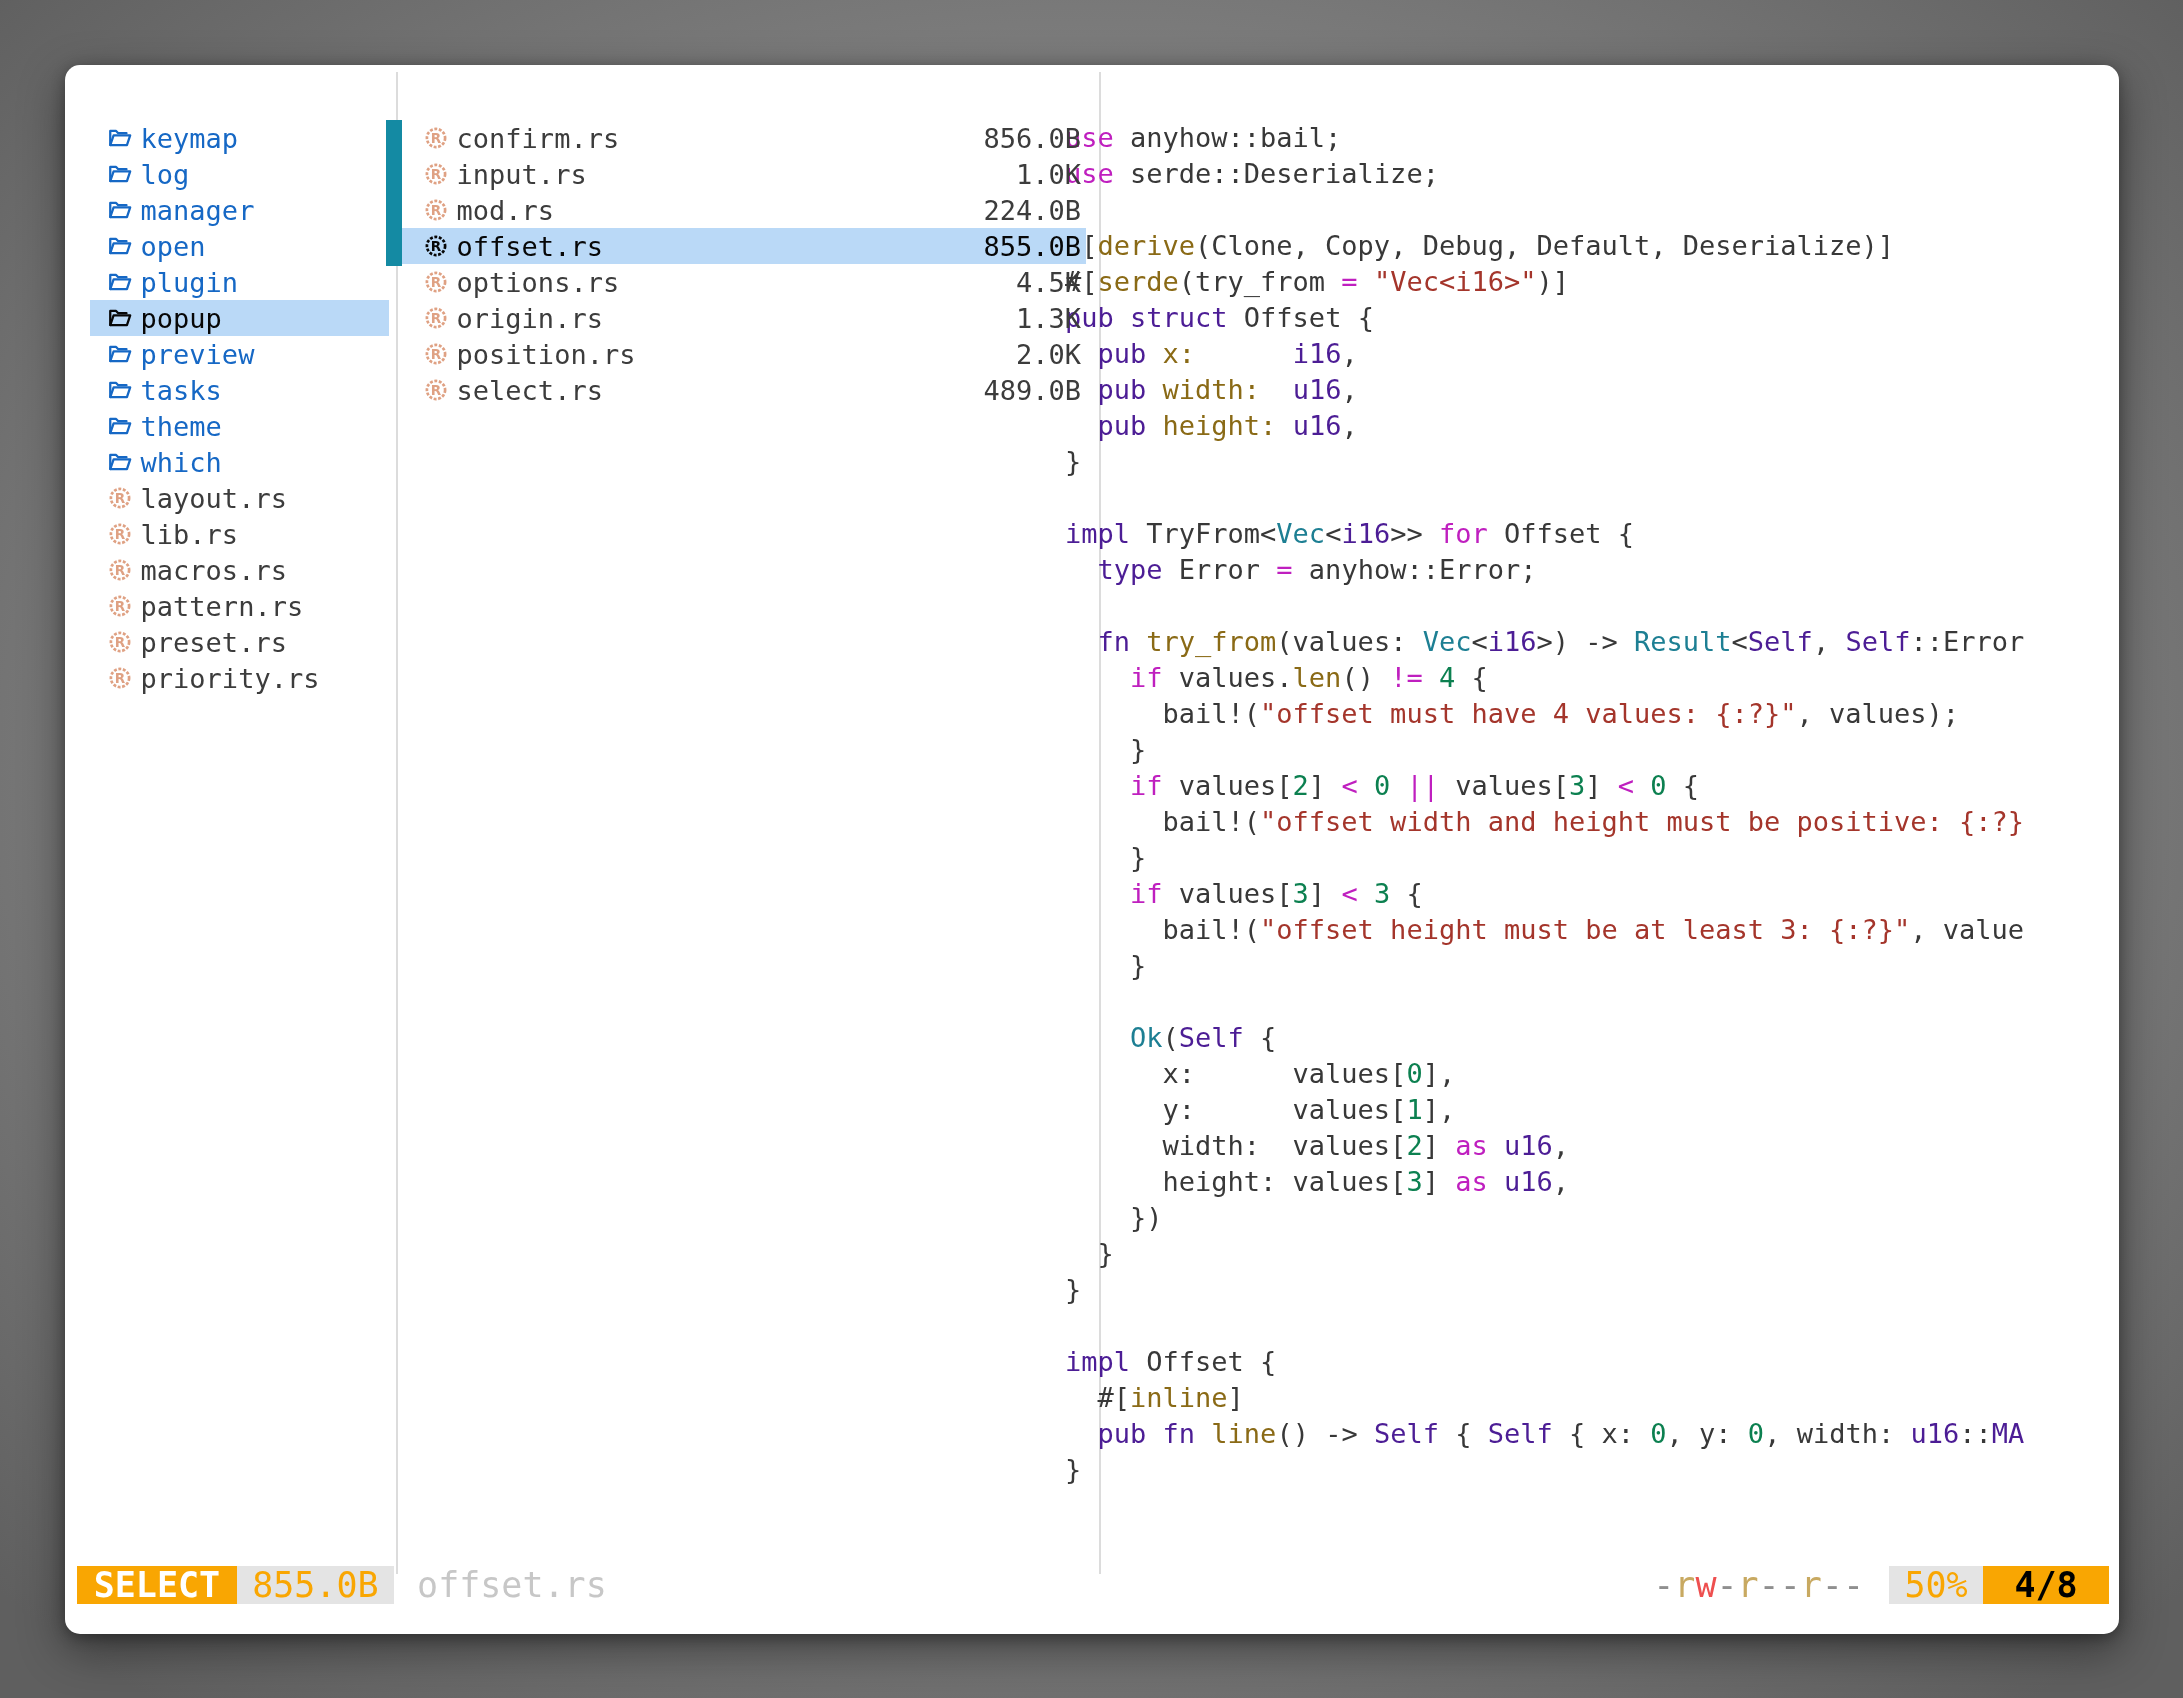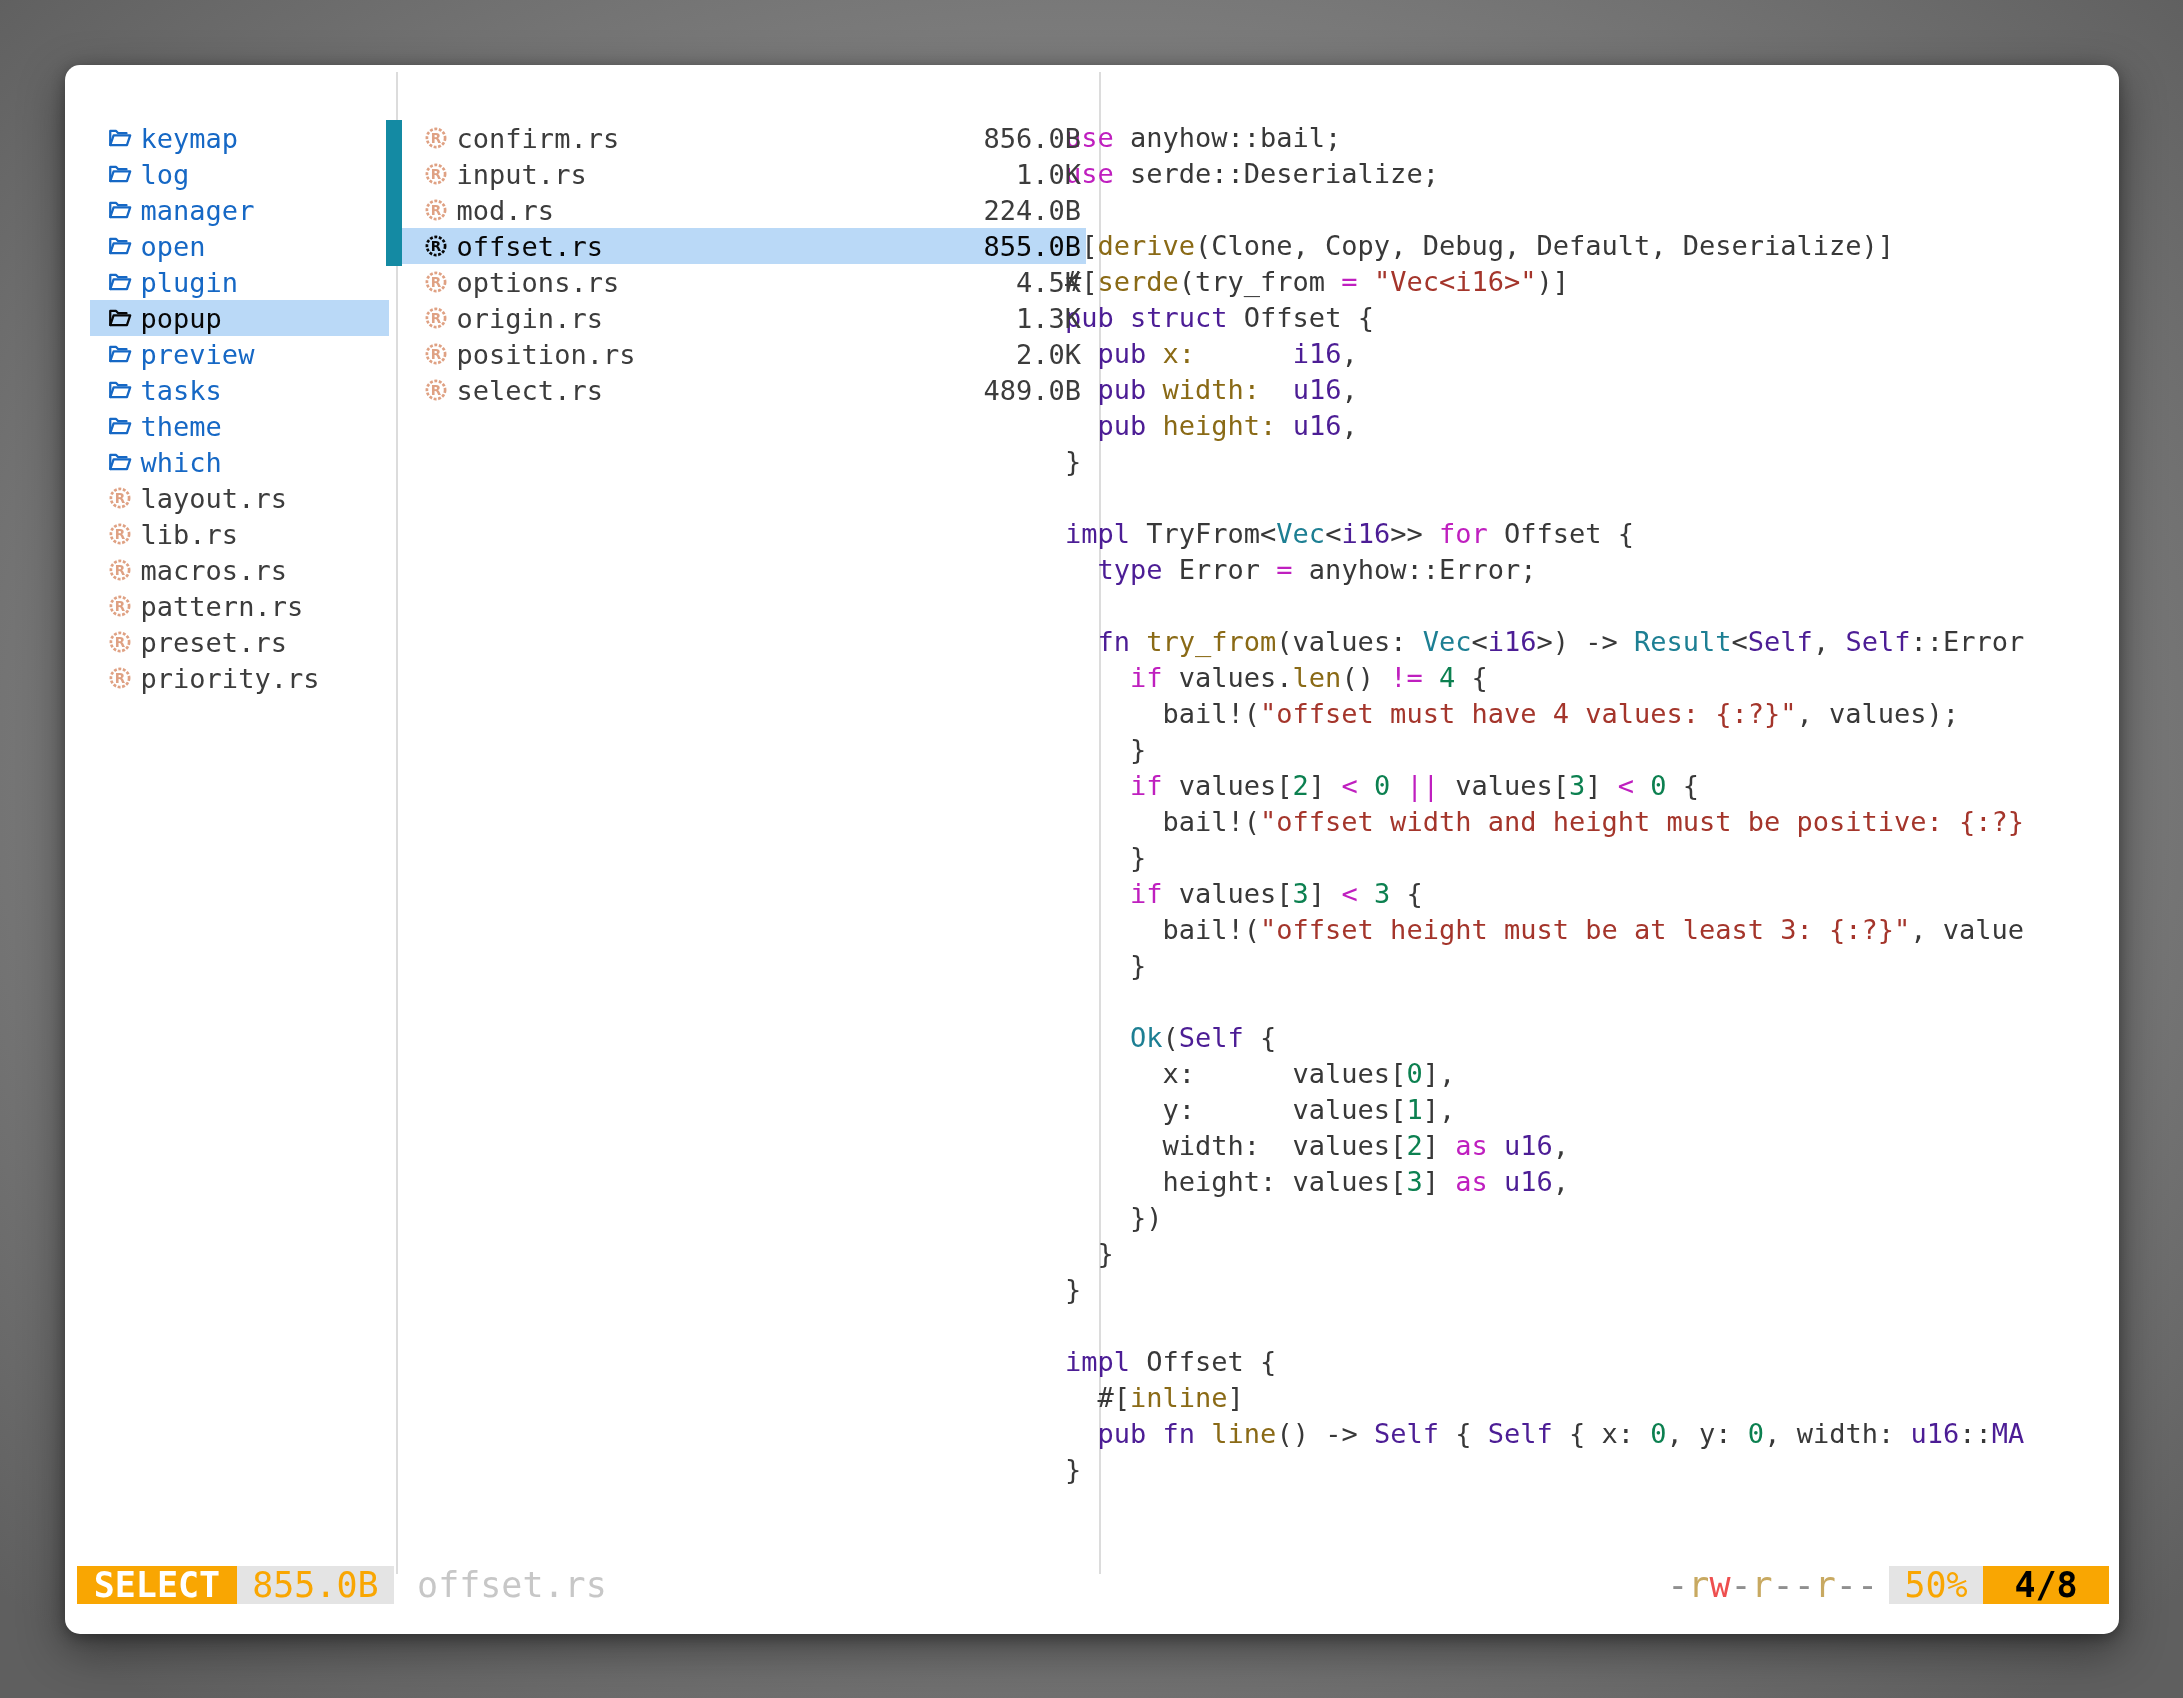--- a/index.html
+++ b/index.html
@@ -50,21 +50,21 @@
     display:flex;align-items:center;font-size:35px;white-space:pre;
   }
   #mode-badge{background:#f9a602;color:#ffffff;font-weight:bold;padding:0 17px;height:38px;line-height:38px;}
   #size-badge{background:#e4e4e4;color:#f9a602;padding:0 15px;height:38px;line-height:38px;}
   #hovered-name{color:#c7c7c7;margin-left:23.5px;}
   #status-right{margin-left:auto;display:flex;align-items:center;}
   #perms{letter-spacing:0;}
   .pm-d{color:#8f8f8f;}
   .pm-r{color:#c8a961;}
   .pm-w{color:#ee4f4f;}
-  #percent-badge{background:#e4e4e4;color:#f9a602;width:94px;text-align:center;margin-left:11px;height:38px;line-height:38px;}
+  #percent-badge{background:#e4e4e4;color:#f9a602;width:94px;text-align:center;margin-left:25px;height:38px;line-height:38px;}
   #position-badge{background:#f9a602;color:#000000;font-weight:bold;width:126px;text-align:center;height:38px;line-height:38px;}
 </style>
 </head>
 <body>
 
 <div id="window">
   <div id="sep-left" class="pane-sep"></div>
   <div id="sep-right" class="pane-sep"></div>
   <div id="marker-bar"></div>
 

